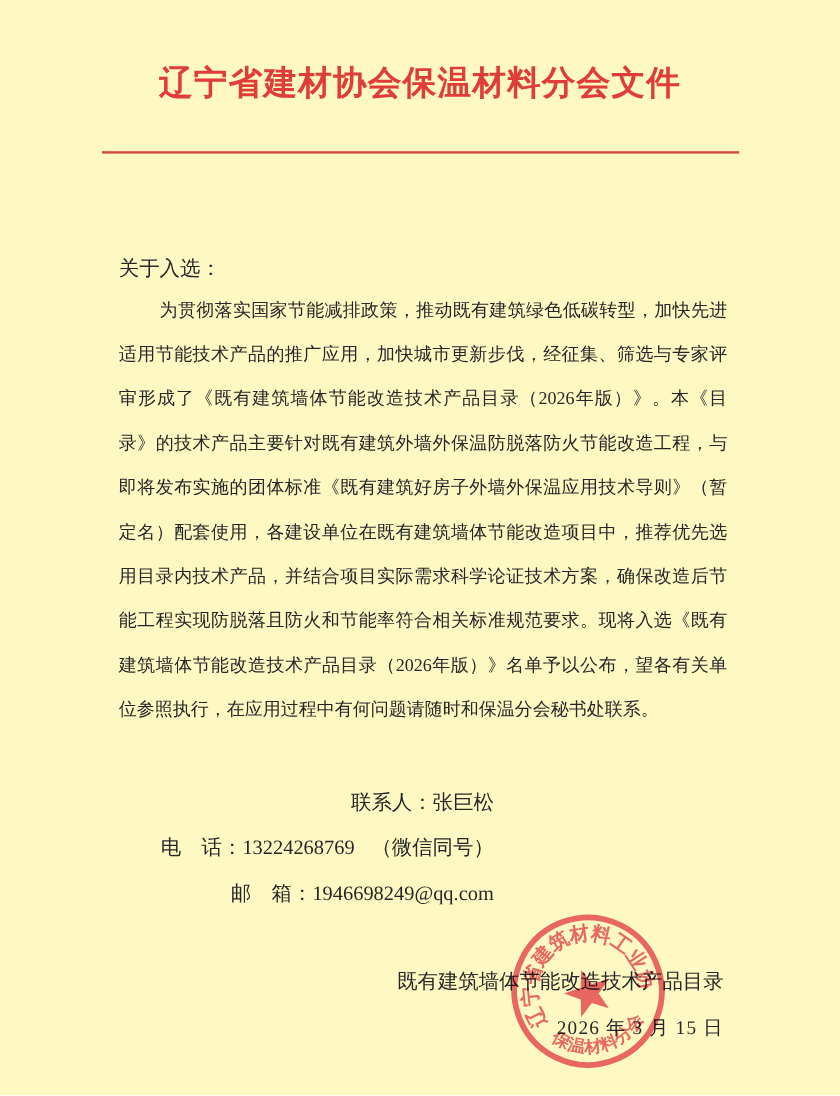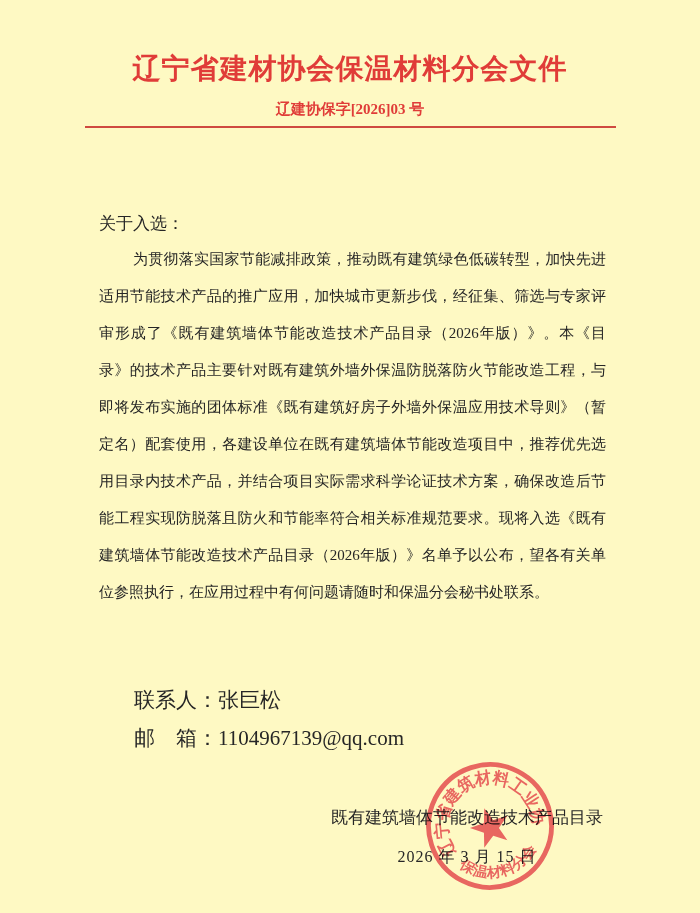--- a/index.html
+++ b/index.html
@@ -46,63 +46,64 @@
     font-size: 17px;
   }
   .body-text {
     position: absolute; top: 241px; left: 99px; width: 507px;
     font-size: 15px;
     line-height: 37px;
     text-align: justify;
     text-indent: 34px;
   }
   .contacts {
-    position: absolute; top: 681px; left: 134px;
-    font-size: 21px;
+    position: absolute; top: 650px; left: 134px;
+    font-size: 17px;
+    text-align: right;
   }
   .contact-row { height: 38px; line-height: 38px; }
   .contact-row .note { margin-left: 14px; }
   .sign-block {
     position: absolute; top: 806px; right: 97px;
     text-align: right;
     font-size: 17px;
   }
-  .sign-date { margin-top: 18px; font-size: 16px; letter-spacing: 1px; text-align: center; }
+  .sign-date { margin-top: 18px; font-size: 16px; letter-spacing: 1px; }
   .seal {
     position: absolute; left: 421px; top: 757px; width: 138px; height: 138px;
     transform: rotate(-18deg);
     opacity: 0.85;
     mix-blend-mode: multiply;
     pointer-events: none;
   }
   .seal svg text {
     font-family: "Liberation Serif", "DejaVu Serif", serif;
     font-weight: bold;
     fill: #e64e66;
   }
 </style>
 </head>
 <body>
 
 <div class="page">
 
   <div class="org-title">辽宁省建材协会保温材料分会文件</div>
 
-  <div class="doc-number">辽建协保字[2026]03 号</div>
 
   <div class="divider"></div>
 
 
   <div class="salutation">关于入选：</div>
 
   <div class="body-text">为贯彻落实国家节能减排政策，推动既有建筑绿色低碳转型，加快先进适用节能技术产品的推广应用，加快城市更新步伐，经征集、筛选与专家评审形成了《既有建筑墙体节能改造技术产品目录（2026年版）》。本《目录》的技术产品主要针对既有建筑外墙外保温防脱落防火节能改造工程，与即将发布实施的团体标准《既有建筑好房子外墙外保温应用技术导则》（暂定名）配套使用，各建设单位在既有建筑墙体节能改造项目中，推荐优先选用目录内技术产品，并结合项目实际需求科学论证技术方案，确保改造后节能工程实现防脱落且防火和节能率符合相关标准规范要求。现将入选《既有建筑墙体节能改造技术产品目录（2026年版）》名单予以公布，望各有关单位参照执行，在应用过程中有何问题请随时和保温分会秘书处联系。</div>
 
   <div class="contacts">
     <div class="contact-row"><span>联系人：</span><span>张巨松</span></div>
-    <div class="contact-row"><span>邮　箱：</span><span>1104967139@qq.com</span></div>
+    <div class="contact-row"><span>电　话：</span><span>13224268769</span><span class="note">（微信同号）</span></div>
+    <div class="contact-row"><span>邮　箱：</span><span>1946698249@qq.com</span></div>
   </div>
 
   <div class="sign-block">
     <div class="sign-org">既有建筑墙体节能改造技术产品目录</div>
     <div class="sign-date">2026 年 3 月 15 日</div>
   </div>
 
   <div class="seal">
     <svg viewBox="0 0 200 200" width="138" height="138">
       <circle cx="100" cy="100" r="89" fill="none" stroke="#e64e66" stroke-width="7"></circle>

